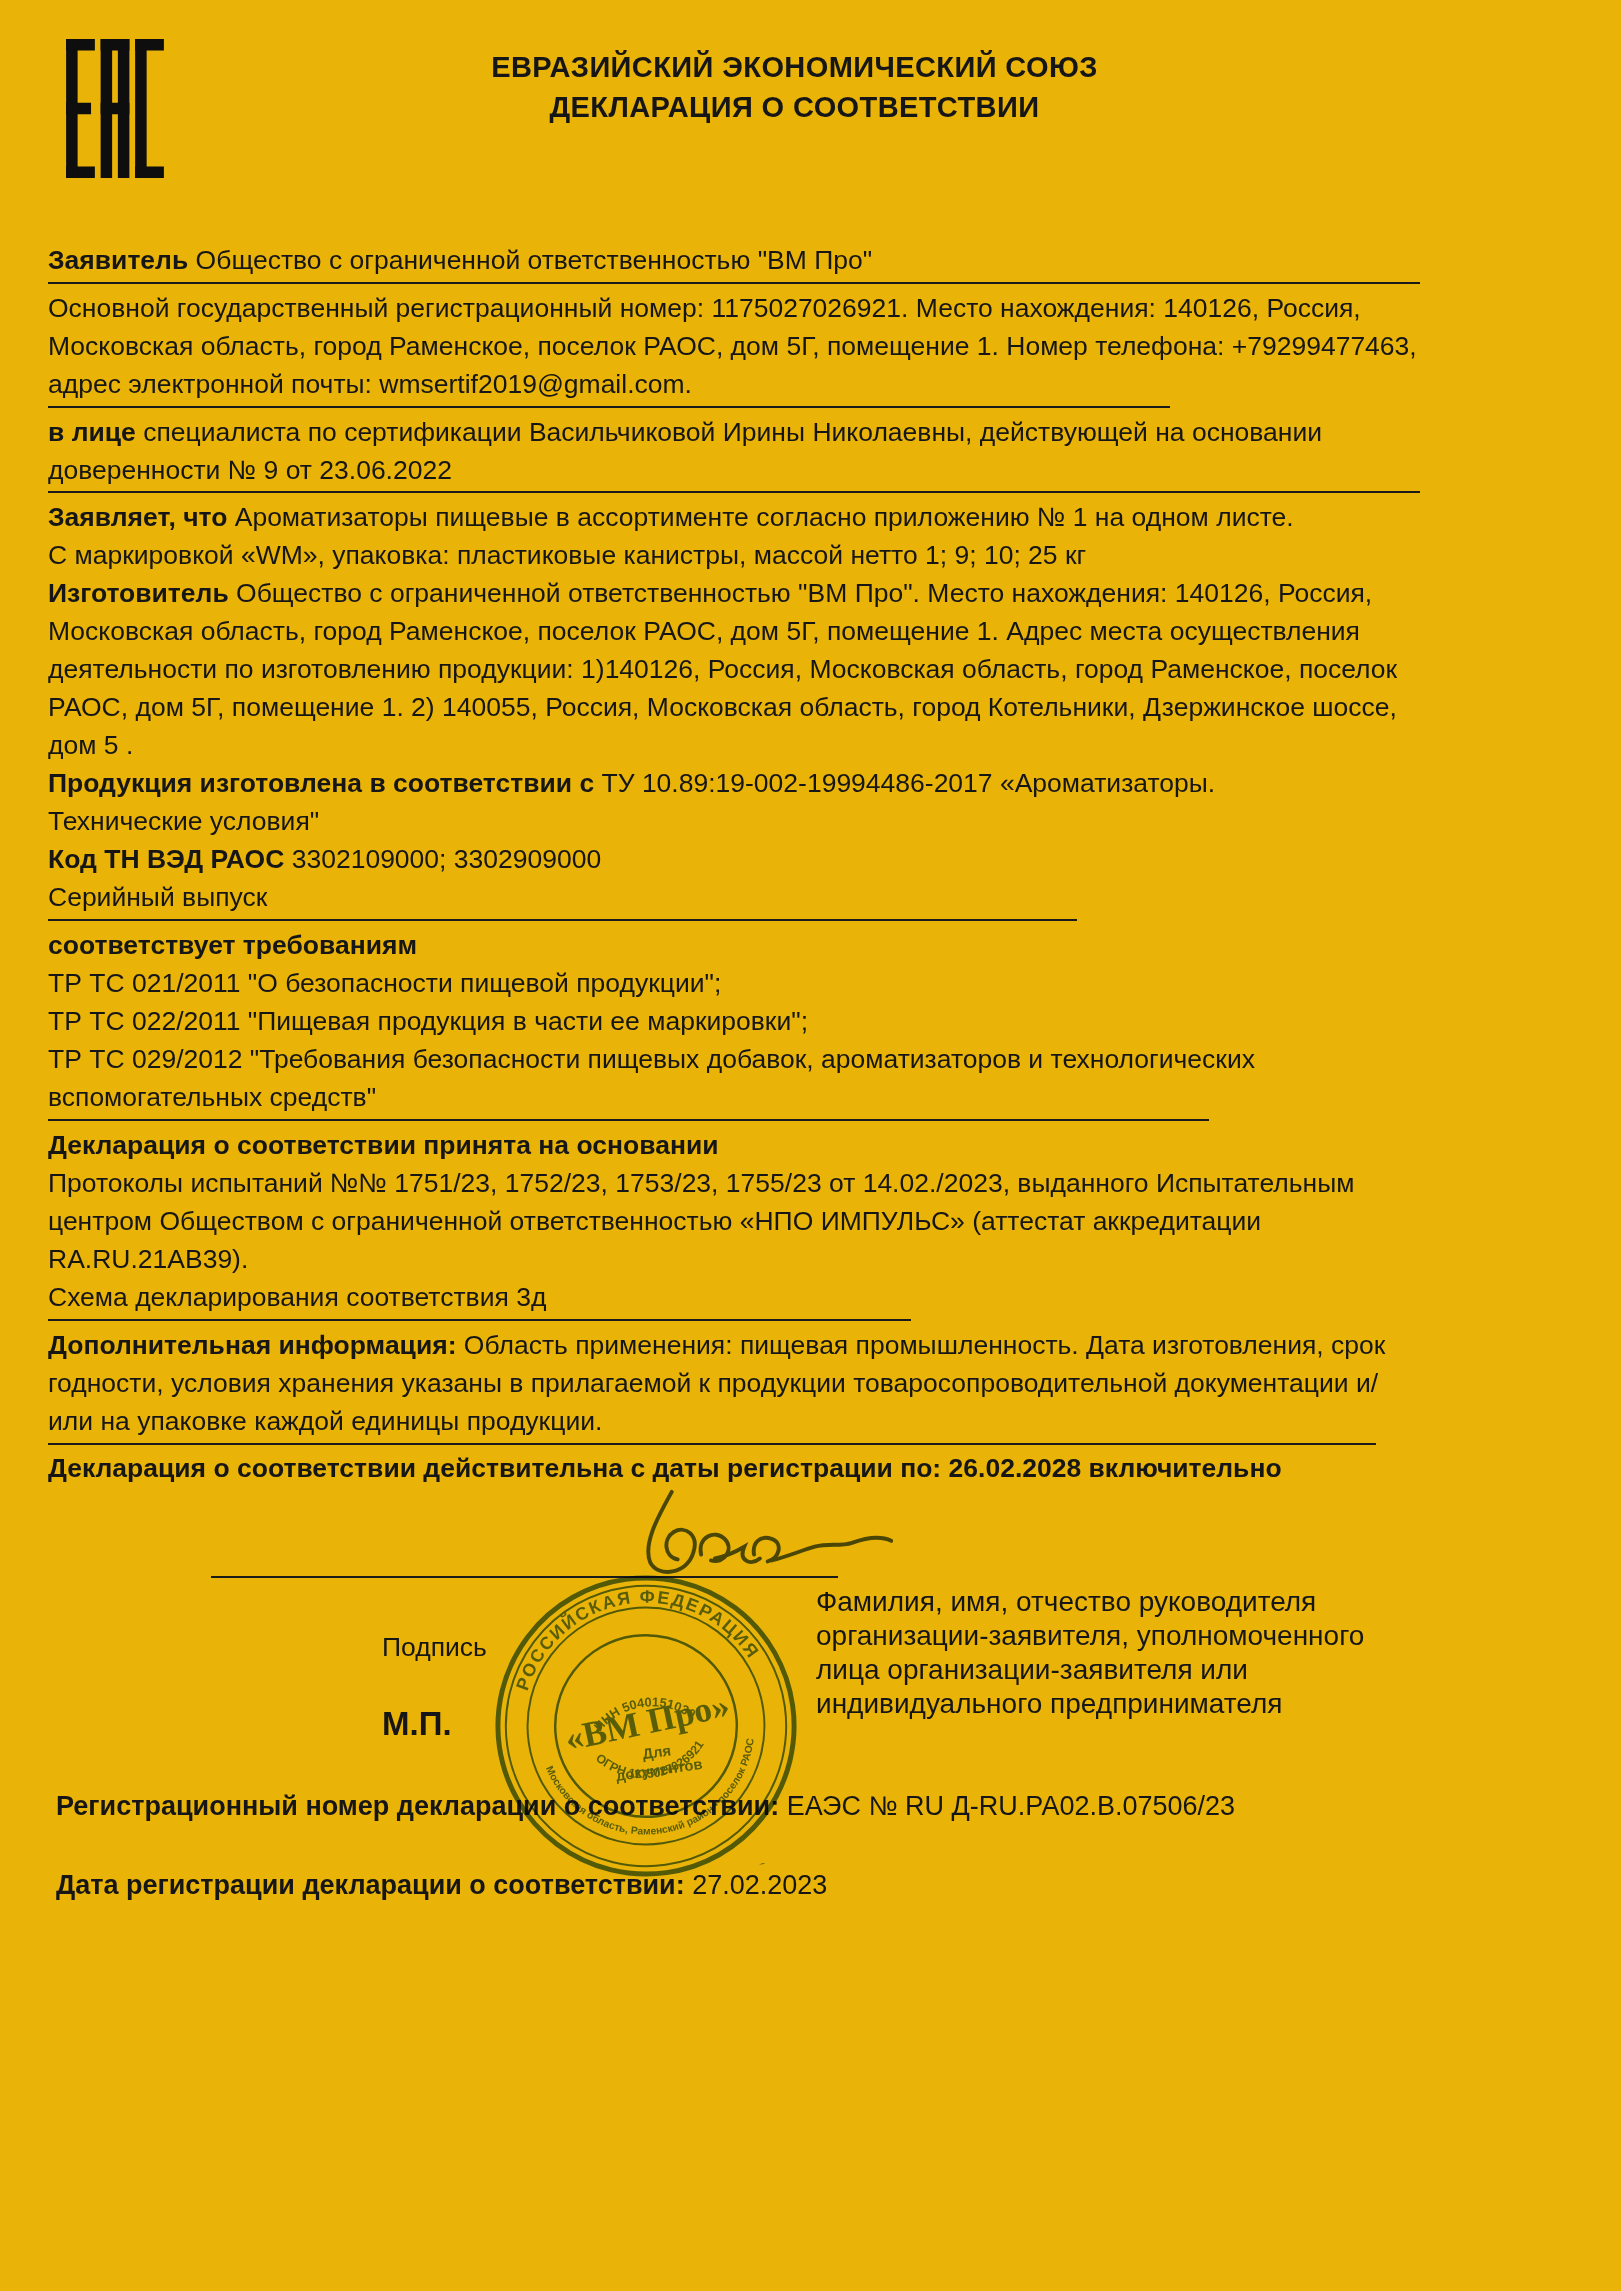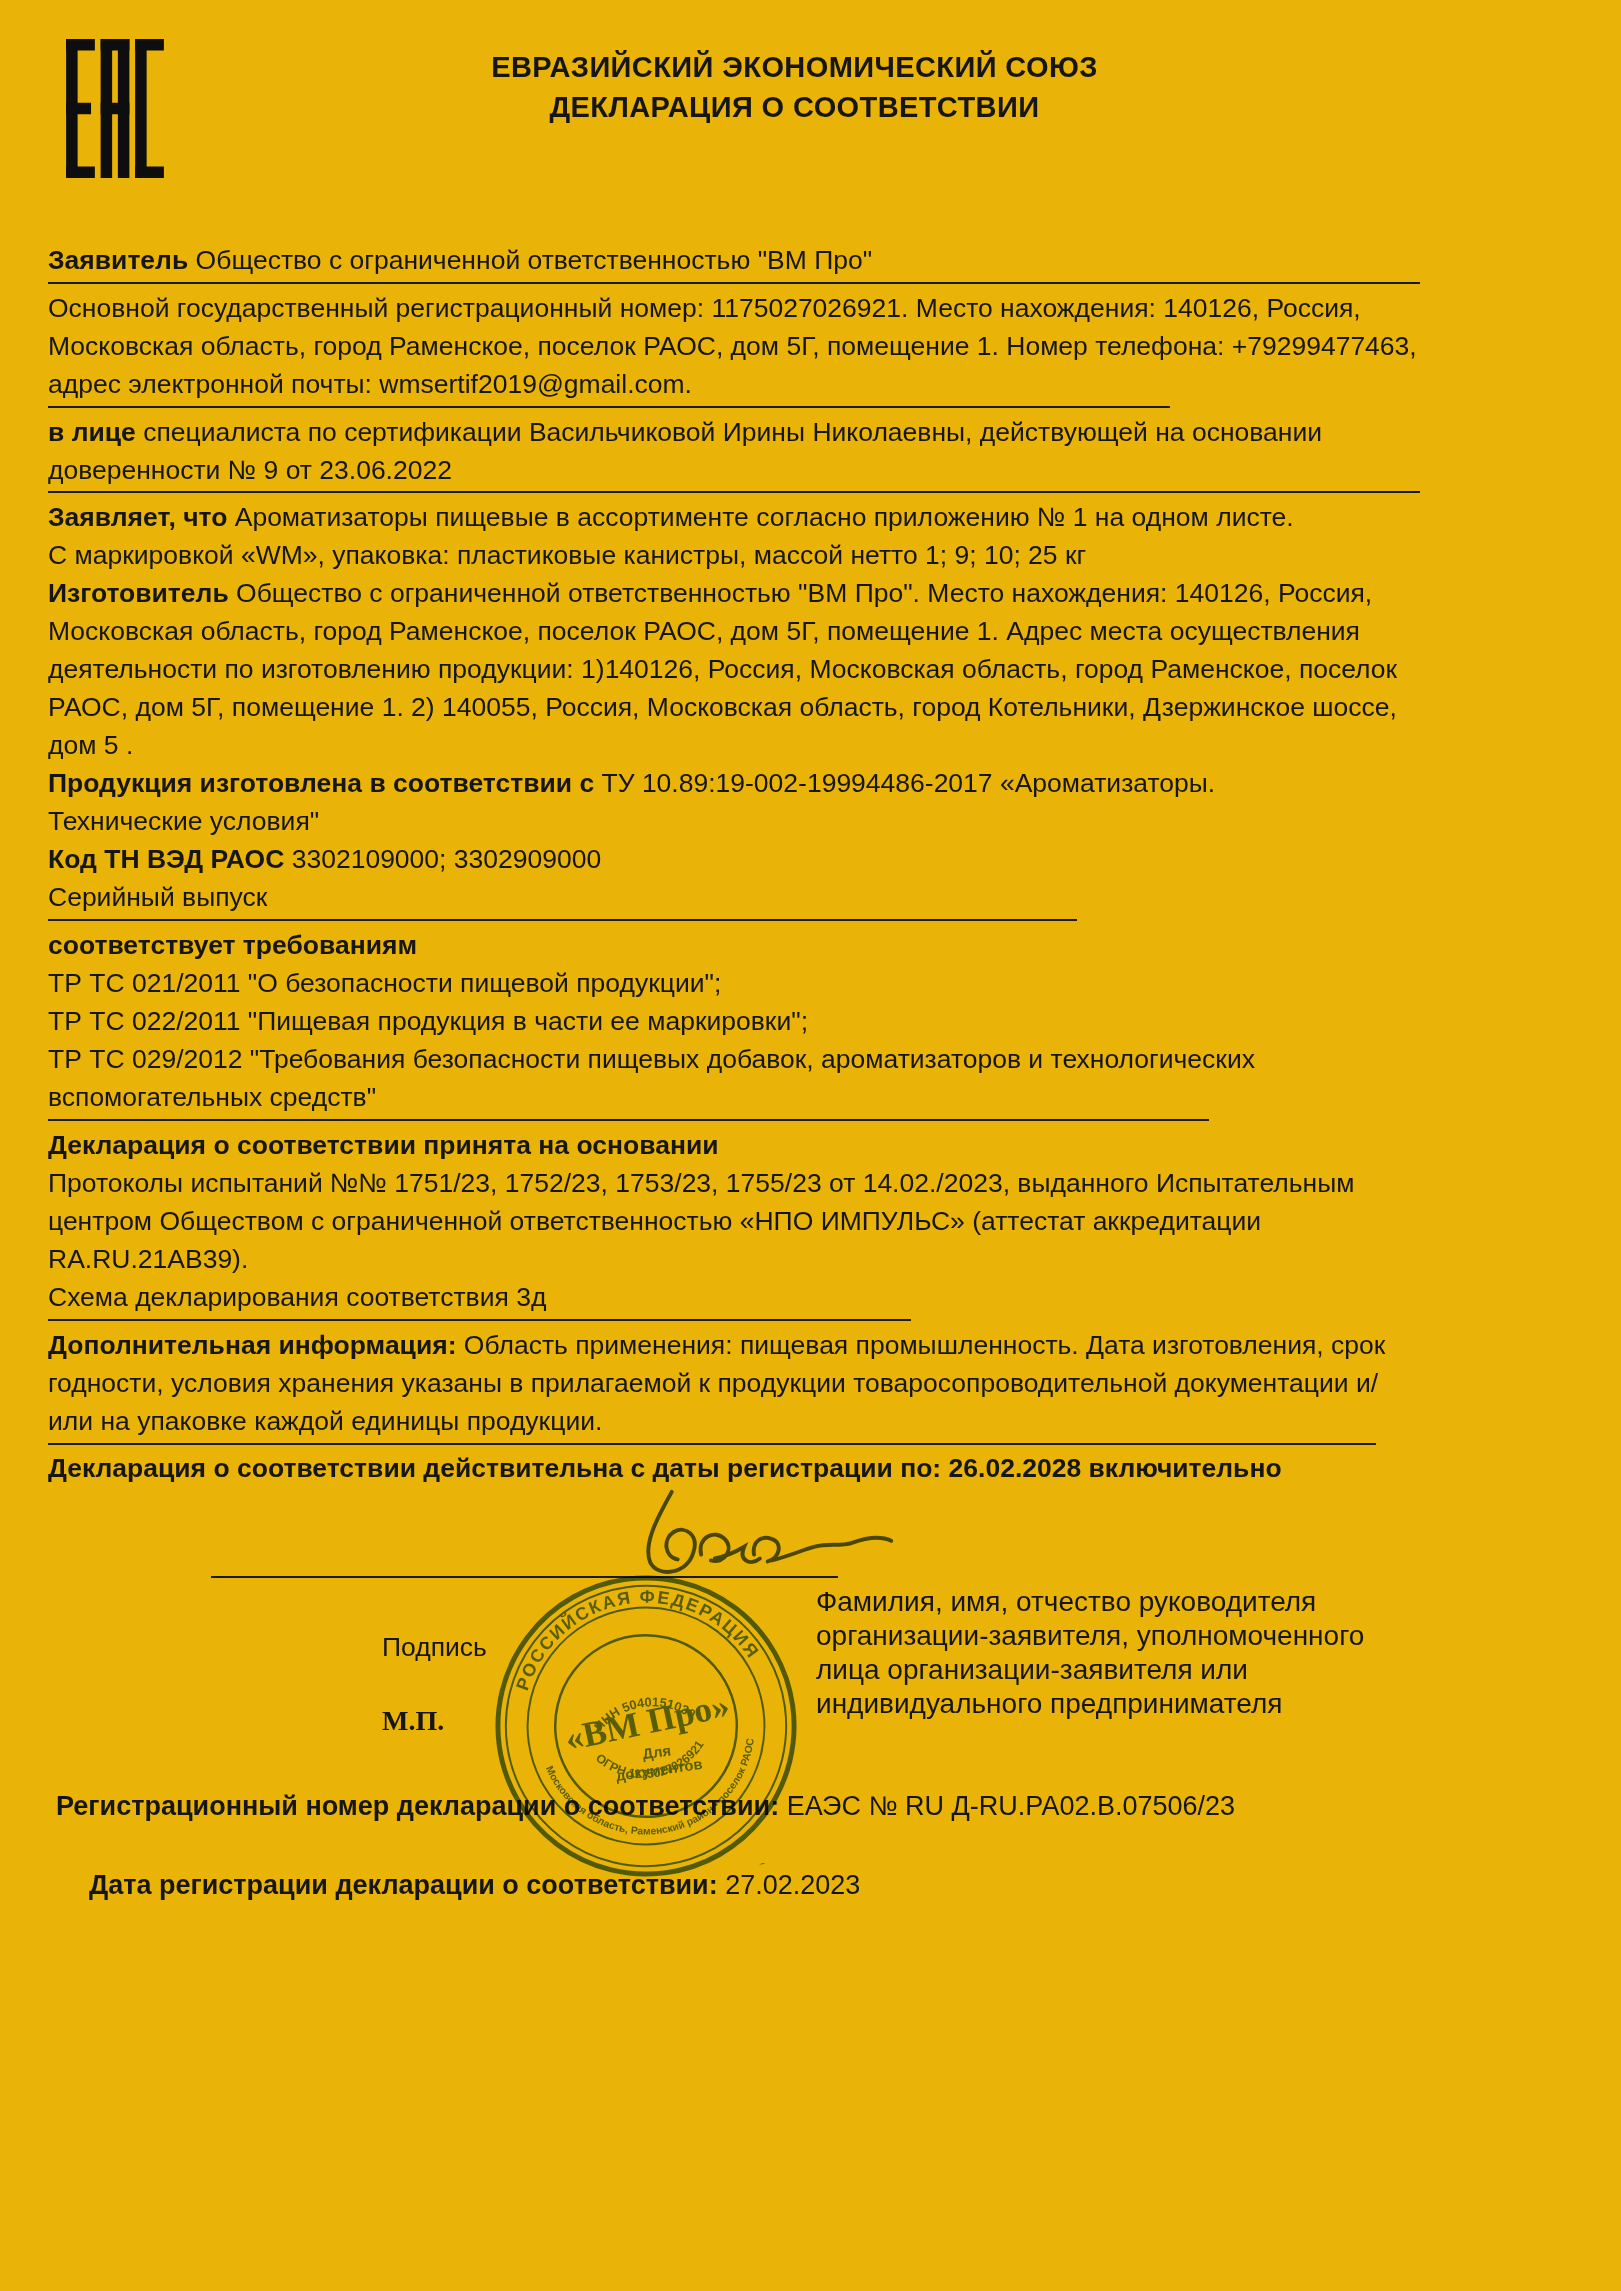--- a/index.html
+++ b/index.html
@@ -32,27 +32,27 @@
   .sig-section{position:relative;height:294px;margin-left:56px;width:1372px;font-size:26.5px;}
   .sig-svg{position:absolute;left:412px;top:-3.9px;width:431px;height:98px;mix-blend-mode:multiply;}
   .line-left{position:absolute;left:155px;top:89px;width:627px;border-top:2.9px solid #1a1a1a;}
   .sig-right{position:absolute;left:816px;top:49px;width:461px;text-align:center;}
   .signer-name{font-size:26.5px;line-height:37px;}
   .rline{border-top:2.9px solid #1a1a1a;margin-top:1px;}
   .signer-caption{position:absolute;left:760px;top:98px;width:549px;
     font-size:28px;line-height:34px;}
   .sign-label{position:absolute;left:326px;top:145px;z-index:1;}
   .seal-label{position:absolute;left:326px;top:218px;z-index:1;
-    font-family:Liberation Serif, serif;font-weight:700;font-size:28px;}
+    font-family:Liberation Sans, sans-serif;font-weight:700;font-size:33px;}
   .stamp{position:absolute;left:437px;top:86px;width:306px;height:306px;
     transform:rotate(-8deg);mix-blend-mode:multiply;opacity:.92;z-index:2;}
   
   .footer{margin-left:56px;width:1421px;font-size:27px;line-height:35px;}
   .reg-number{margin-top:7.8px;}
-  .reg-date{margin-top:44px;margin-left:33px;}
+  .reg-date{margin-top:44px;}
 </style>
 </head>
 <body>
 
 <div class="page">
 
   <div class="logo">
     <svg viewBox="0 0 204 290">
       <g fill="#0e0e0e">
 

